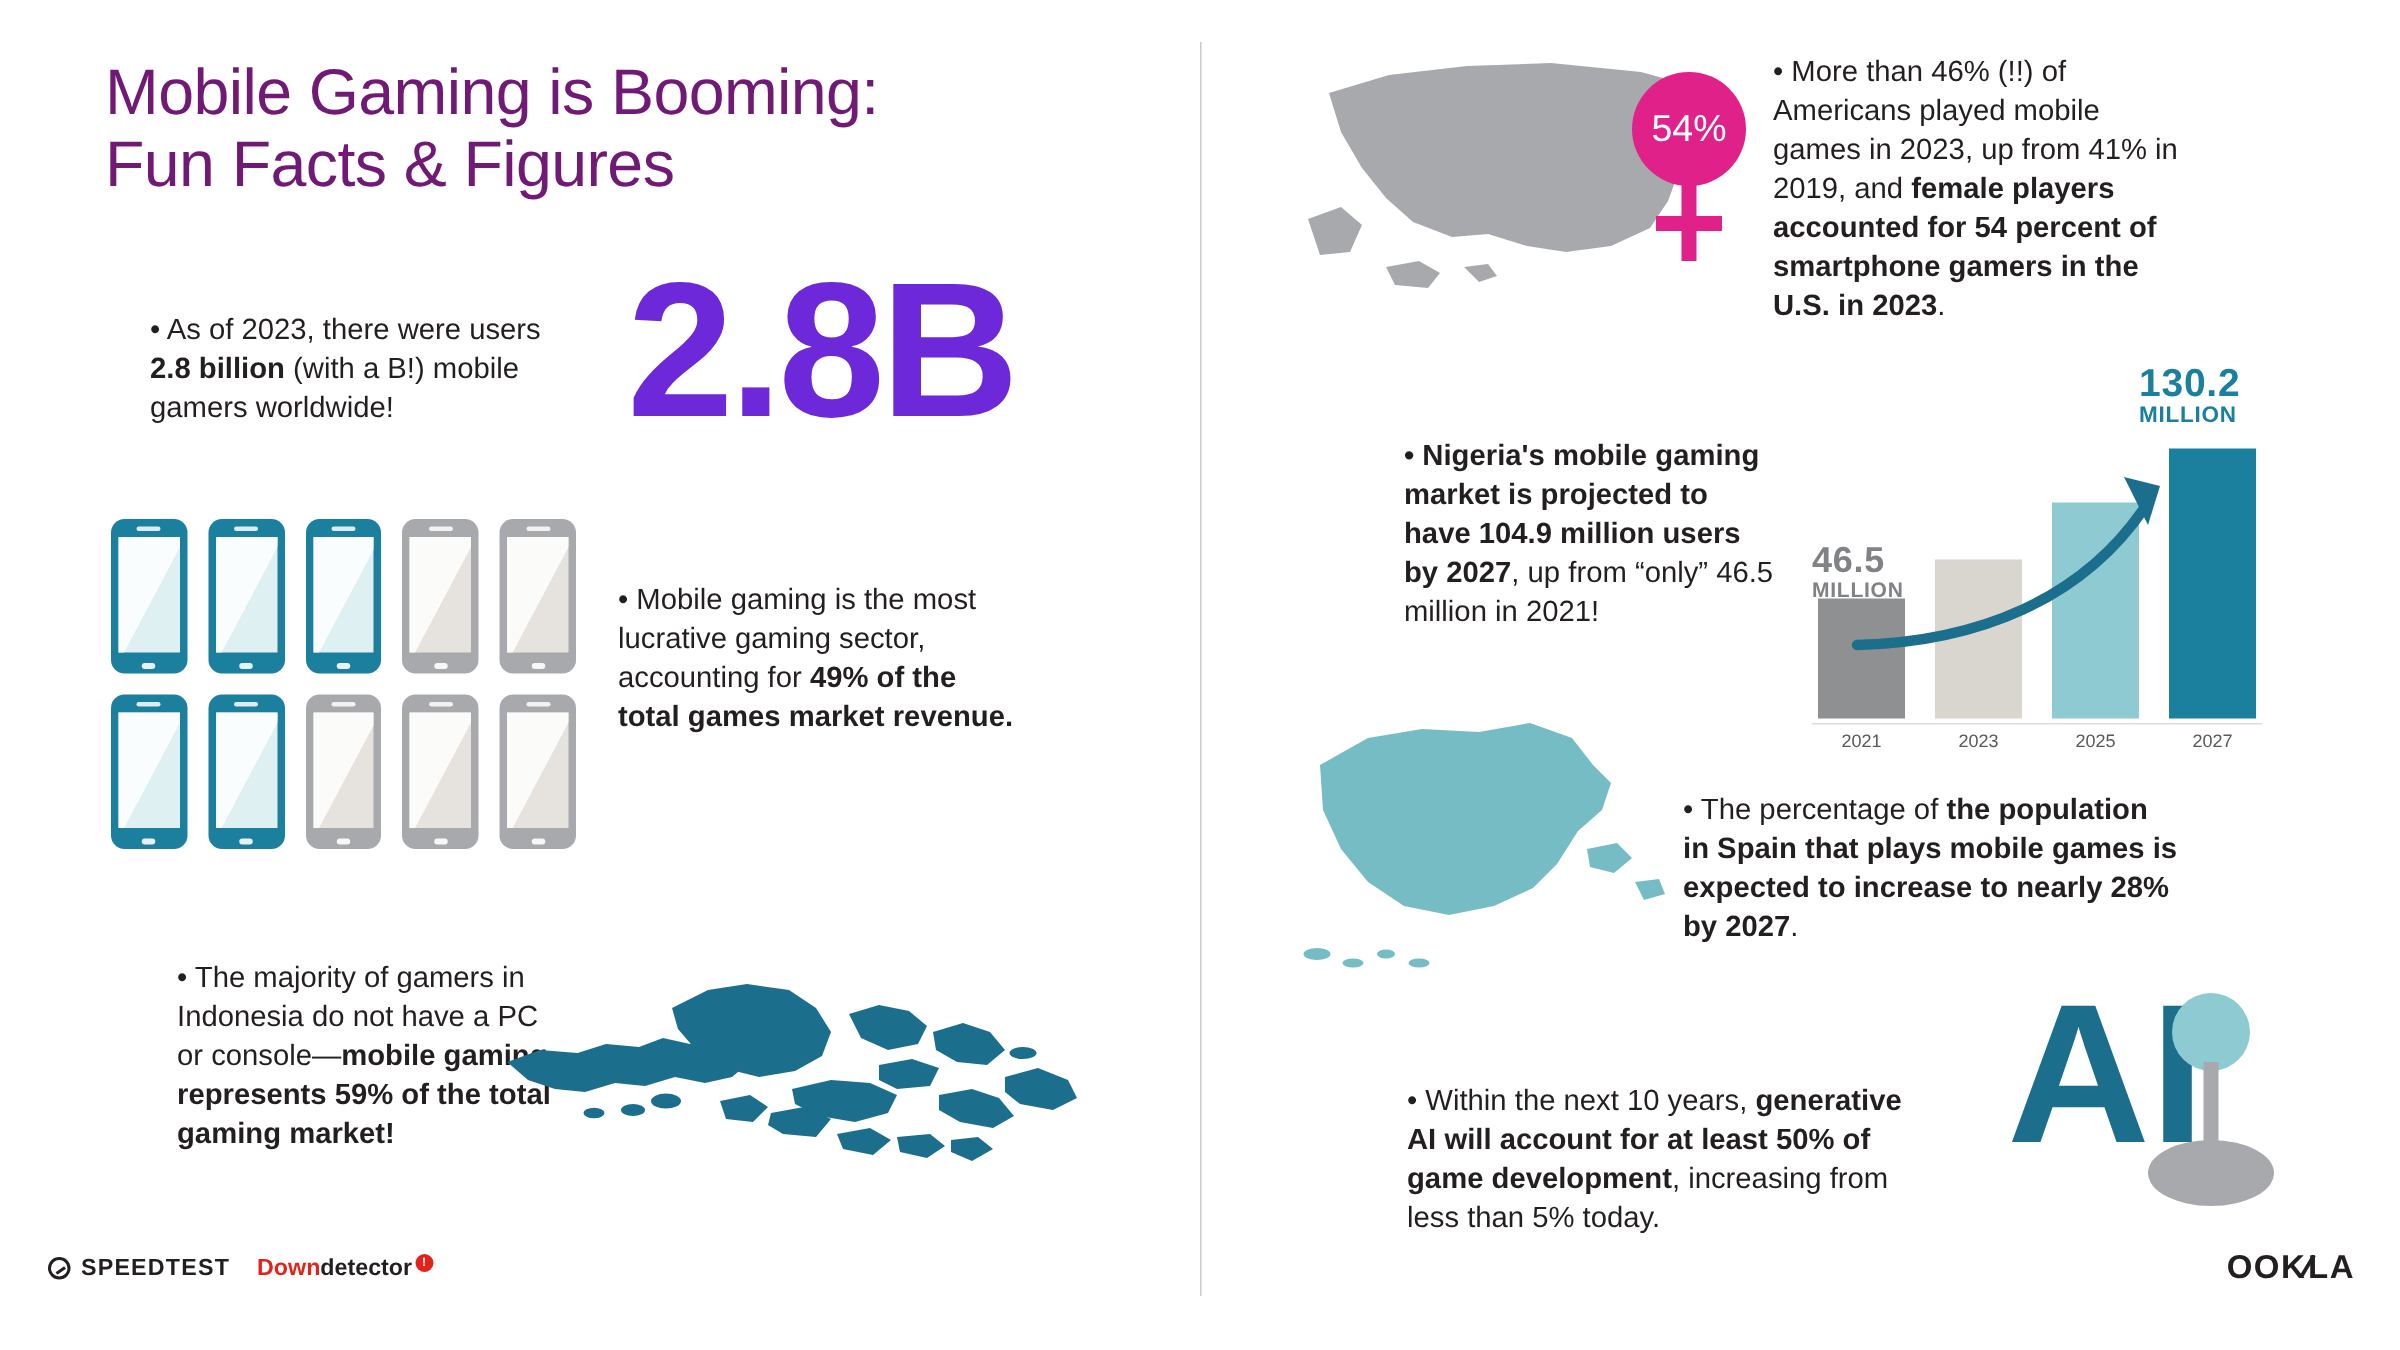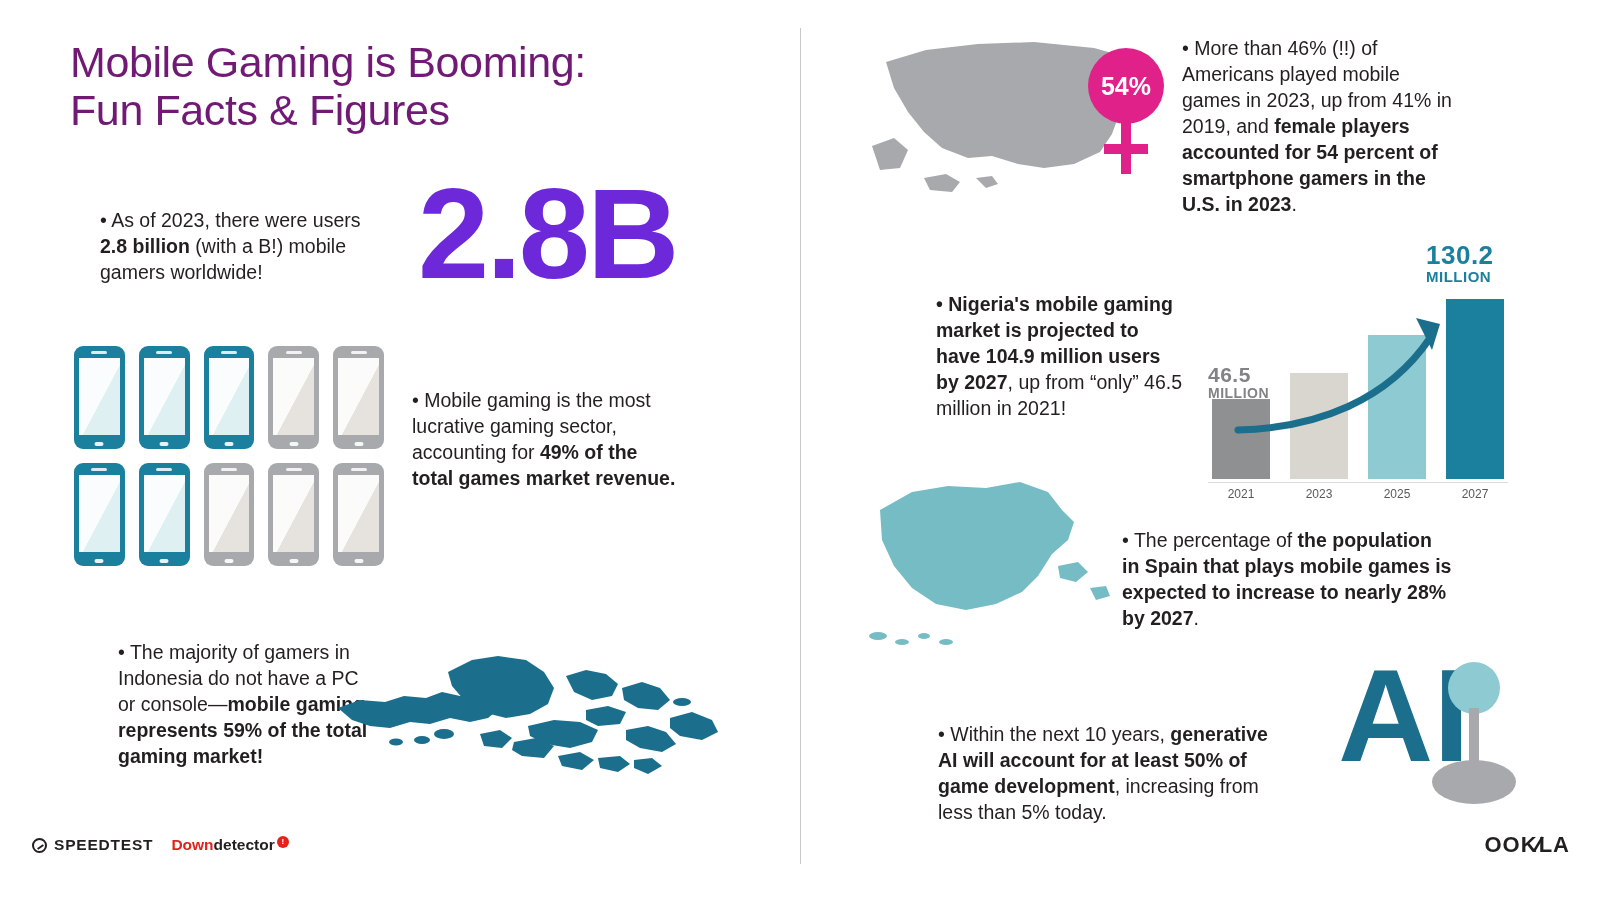--- a/index.html
+++ b/index.html
@@ -71,21 +71,21 @@
   
   .indonesia{position:absolute;left:330px;top:630px;width:390px;height:180px;}
 
   
   .usmap{position:absolute;left:868px;top:28px;width:300px;height:180px;}
   .venus{
     position:absolute;left:1088px;top:48px;width:94px;height:140px;
   }
   .venus .circle{
     position:absolute;left:0;top:0;width:76px;height:76px;border-radius:50%;
-    background:#e0218a;color:#fff;font-size:25px;font-weight:bold;
+    background:#e0218a;color:#fff;font-size:25px;font-weight:normal;
     display:flex;align-items:center;justify-content:center;
   }
   .venus .stem{position:absolute;left:33px;top:74px;width:10px;height:52px;background:#e0218a;}
   .venus .cross{position:absolute;left:16px;top:96px;width:44px;height:10px;background:#e0218a;}
 
   
   .chart{position:absolute;left:1208px;top:240px;width:320px;height:265px;}
   .bars{position:absolute;left:0;bottom:26px;width:300px;height:205px;}
   .bar{position:absolute;bottom:0;width:58px;}
   .tick{position:absolute;bottom:4px;width:58px;text-align:center;font-size:12px;color:#58595b;}
@@ -245,21 +245,21 @@
   <div class="bullet" style="left:1182px;top:36px;width:280px;">
     <span>• More than 46% (!!) of Americans played mobile games in 2023, up from 41% in 2019, and </span><b>female players accounted for 54 percent of smartphone gamers in the U.S. in 2023</b><span>.</span>
   </div>
 
   <div class="bullet" style="left:936px;top:292px;width:252px;">
     <b>• Nigeria's mobile gaming market is projected to have 104.9 million users by 2027</b><span>, up from “only” 46.5 million in 2021!</span>
   </div>
 
   <div class="chart">
     <div class="lab465">
-      <span style="display:inline;font-size:21px;">46.5</span>
+      <span style="display:inline;font-size:24px;">46.5</span>
       <span>MILLION</span>
     </div>
     <div class="lab1049">
       <span style="display:inline;font-size:26px;">130.2</span>
       <span>MILLION</span>
     </div>
 
     <div class="bars">
       <div class="bar" style="left:4px;height:80px;background:#8e9091;"></div>
       <div class="bar" style="left:82px;height:106px;background:#d9d6d0;"></div>

